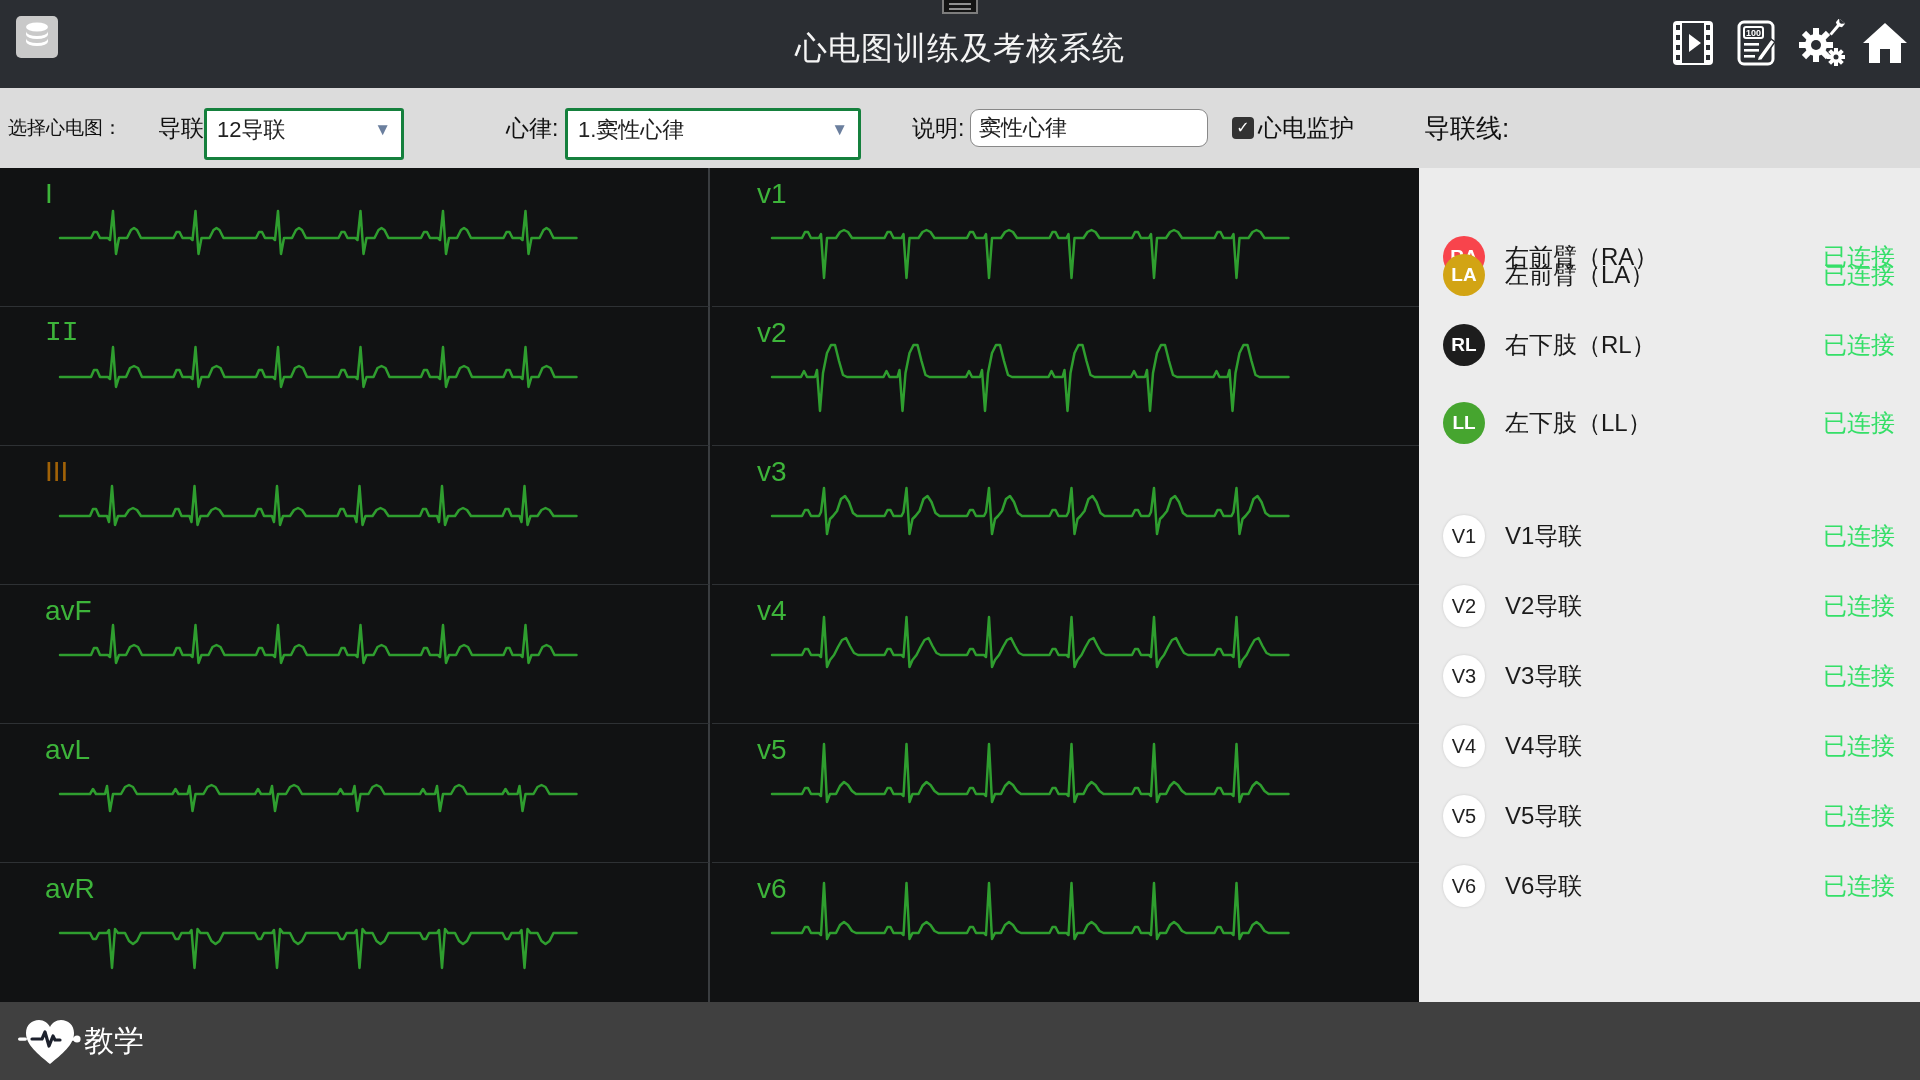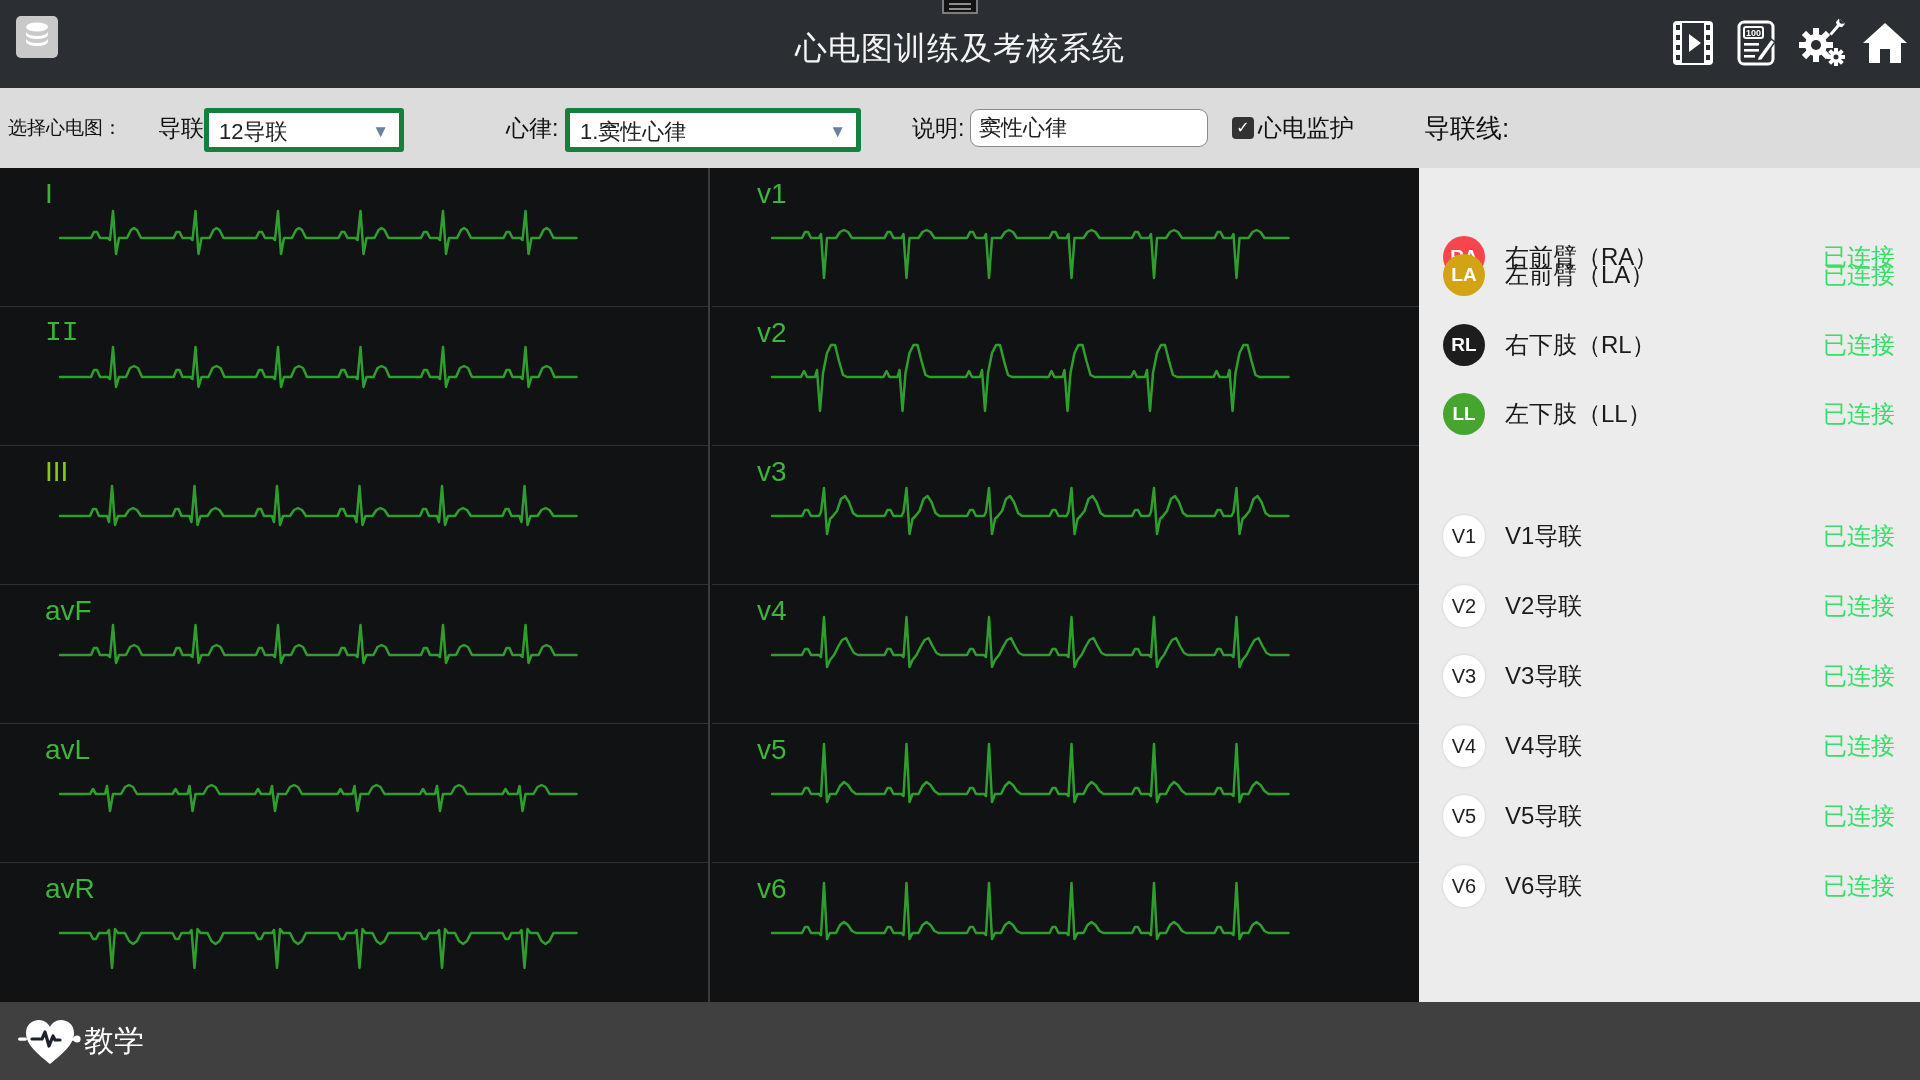--- a/index.html
+++ b/index.html
@@ -14,21 +14,21 @@
     text-align:center; color:#f4f4f4; font-size:32px; letter-spacing:1px; }
   .drag-handle { position:absolute; left:942px; top:0; width:36px; height:14px;
     background:#141414; border:2px solid #7d7d7d; border-top:none; }
   .drag-handle i { display:block; height:2px; background:#8f8f8f; margin:3px 5px 0 5px; }
   .hdr-icons { position:absolute; right:10px; top:20px; display:flex; gap:14px; }
   .hdr-icon { width:50px; height:50px; display:flex; align-items:center; justify-content:center; cursor:pointer; }
 
   
   .toolbar { position:absolute; left:0; top:88px; width:1920px; height:80px; background:#dcdcdc; }
   .tb-label { position:absolute; top:0; height:80px; line-height:80px; color:#111; font-size:23px; }
-  .tb-select { position:absolute; top:20px; height:44px; background:#fff; border:5px solid #15803d;
+  .tb-select { position:absolute; top:20px; height:52px; background:#fff; border:3px solid #15803d;
     border-radius:3px; font-size:22px; color:#222; line-height:38px; padding-left:10px; cursor:pointer; }
   .tb-select .arrow { position:absolute; right:10px; top:0; color:#6b7f9e; font-size:17px; }
   .tb-input { position:absolute; top:21px; height:38px; background:#fff; border:1px solid #888;
     border-radius:9px; font-size:22px; color:#222; padding:0 8px; font-family:inherit; }
   .checkbox { position:absolute; left:1232px; top:29px; width:22px; height:22px; background:#333;
     border-radius:4px; color:#fff; font-size:16px; line-height:22px; text-align:center; cursor:pointer; }
   .cb-label { position:absolute; left:1258px; top:0; height:80px; line-height:80px; font-size:24px; color:#111; }
   .sb-title { position:absolute; left:1424px; top:0; height:80px; line-height:80px; font-size:26px; color:#111; }
 
   
@@ -178,21 +178,21 @@
         <path d="M 60 70 L 82.0 70 L 91.0 70 L 94.0 64 L 97.0 64 L 100.0 70 L 108.0 70 L 110.0 72 L 113.0 43 L 116.0 86 L 119.0 70 L 127.0 70 L 131.0 62 L 134.0 60 L 137.0 62 L 141.0 70 L 164.0 70 L 164.5 70 L 173.5 70 L 176.5 64 L 179.5 64 L 182.5 70 L 190.5 70 L 192.5 72 L 195.5 43 L 198.5 86 L 201.5 70 L 209.5 70 L 213.5 62 L 216.5 60 L 219.5 62 L 223.5 70 L 246.5 70 L 247.0 70 L 256.0 70 L 259.0 64 L 262.0 64 L 265.0 70 L 273.0 70 L 275.0 72 L 278.0 43 L 281.0 86 L 284.0 70 L 292.0 70 L 296.0 62 L 299.0 60 L 302.0 62 L 306.0 70 L 329.0 70 L 329.5 70 L 338.5 70 L 341.5 64 L 344.5 64 L 347.5 70 L 355.5 70 L 357.5 72 L 360.5 43 L 363.5 86 L 366.5 70 L 374.5 70 L 378.5 62 L 381.5 60 L 384.5 62 L 388.5 70 L 411.5 70 L 412.0 70 L 421.0 70 L 424.0 64 L 427.0 64 L 430.0 70 L 438.0 70 L 440.0 72 L 443.0 43 L 446.0 86 L 449.0 70 L 457.0 70 L 461.0 62 L 464.0 60 L 467.0 62 L 471.0 70 L 494.0 70 L 494.5 70 L 503.5 70 L 506.5 64 L 509.5 64 L 512.5 70 L 520.5 70 L 522.5 72 L 525.5 43 L 528.5 86 L 531.5 70 L 539.5 70 L 543.5 62 L 546.5 60 L 549.5 62 L 553.5 70 L 576.5 70" fill="none" stroke="#2f9e2f" stroke-width="2.5" stroke-linejoin="round" stroke-linecap="round"></path>
       </svg>
     </div>
     <div class="ecg-cell col0 row1" style="left: 0px; top: 139px; width: 710px; font-family: Liberation Mono, monospace;">
       <span class="lead-label" style="color: rgb(61, 180, 58);">II</span>
       <svg width="710" height="139">
         <path d="M 60 70 L 82.0 70 L 91.0 70 L 94.0 63 L 97.0 63 L 100.0 70 L 108.0 70 L 110.0 72 L 113.0 40 L 116.0 80 L 119.0 70 L 126.0 70 L 130.0 61 L 134.0 59 L 138.0 61 L 142.0 70 L 164.0 70 L 164.5 70 L 173.5 70 L 176.5 63 L 179.5 63 L 182.5 70 L 190.5 70 L 192.5 72 L 195.5 40 L 198.5 80 L 201.5 70 L 208.5 70 L 212.5 61 L 216.5 59 L 220.5 61 L 224.5 70 L 246.5 70 L 247.0 70 L 256.0 70 L 259.0 63 L 262.0 63 L 265.0 70 L 273.0 70 L 275.0 72 L 278.0 40 L 281.0 80 L 284.0 70 L 291.0 70 L 295.0 61 L 299.0 59 L 303.0 61 L 307.0 70 L 329.0 70 L 329.5 70 L 338.5 70 L 341.5 63 L 344.5 63 L 347.5 70 L 355.5 70 L 357.5 72 L 360.5 40 L 363.5 80 L 366.5 70 L 373.5 70 L 377.5 61 L 381.5 59 L 385.5 61 L 389.5 70 L 411.5 70 L 412.0 70 L 421.0 70 L 424.0 63 L 427.0 63 L 430.0 70 L 438.0 70 L 440.0 72 L 443.0 40 L 446.0 80 L 449.0 70 L 456.0 70 L 460.0 61 L 464.0 59 L 468.0 61 L 472.0 70 L 494.0 70 L 494.5 70 L 503.5 70 L 506.5 63 L 509.5 63 L 512.5 70 L 520.5 70 L 522.5 72 L 525.5 40 L 528.5 80 L 531.5 70 L 538.5 70 L 542.5 61 L 546.5 59 L 550.5 61 L 554.5 70 L 576.5 70" fill="none" stroke="#2f9e2f" stroke-width="2.5" stroke-linejoin="round" stroke-linecap="round"></path>
       </svg>
     </div>
     <div class="ecg-cell col0 row2" style="left: 0px; top: 278px; width: 710px;">
-      <span class="lead-label" style="color: #84cc16;">III</span>
+      <span class="lead-label" style="color: #a16207;">III</span>
       <svg width="710" height="139">
         <path d="M 60 70 L 82.0 70 L 90.0 70 L 93.0 63 L 96.0 63 L 99.0 70 L 107.0 70 L 109.0 76 L 112.0 40 L 115.0 79 L 118.0 70 L 125.0 70 L 129.0 64 L 133.0 62 L 137.0 64 L 141.0 70 L 164.0 70 L 164.5 70 L 172.5 70 L 175.5 63 L 178.5 63 L 181.5 70 L 189.5 70 L 191.5 76 L 194.5 40 L 197.5 79 L 200.5 70 L 207.5 70 L 211.5 64 L 215.5 62 L 219.5 64 L 223.5 70 L 246.5 70 L 247.0 70 L 255.0 70 L 258.0 63 L 261.0 63 L 264.0 70 L 272.0 70 L 274.0 76 L 277.0 40 L 280.0 79 L 283.0 70 L 290.0 70 L 294.0 64 L 298.0 62 L 302.0 64 L 306.0 70 L 329.0 70 L 329.5 70 L 337.5 70 L 340.5 63 L 343.5 63 L 346.5 70 L 354.5 70 L 356.5 76 L 359.5 40 L 362.5 79 L 365.5 70 L 372.5 70 L 376.5 64 L 380.5 62 L 384.5 64 L 388.5 70 L 411.5 70 L 412.0 70 L 420.0 70 L 423.0 63 L 426.0 63 L 429.0 70 L 437.0 70 L 439.0 76 L 442.0 40 L 445.0 79 L 448.0 70 L 455.0 70 L 459.0 64 L 463.0 62 L 467.0 64 L 471.0 70 L 494.0 70 L 494.5 70 L 502.5 70 L 505.5 63 L 508.5 63 L 511.5 70 L 519.5 70 L 521.5 76 L 524.5 40 L 527.5 79 L 530.5 70 L 537.5 70 L 541.5 64 L 545.5 62 L 549.5 64 L 553.5 70 L 576.5 70" fill="none" stroke="#2f9e2f" stroke-width="2.5" stroke-linejoin="round" stroke-linecap="round"></path>
       </svg>
     </div>
     <div class="ecg-cell col0 row3" style="left: 0px; top: 417px; width: 710px;">
       <span class="lead-label" style="color: rgb(61, 180, 58);">avF</span>
       <svg width="710" height="139">
         <path d="M 60 70 L 82.0 70 L 91.0 70 L 94.0 63 L 97.0 63 L 100.0 70 L 108.0 70 L 110.0 72 L 113.0 40 L 116.0 78 L 119.0 70 L 126.0 70 L 130.0 62 L 134.0 60 L 138.0 62 L 142.0 70 L 164.0 70 L 164.5 70 L 173.5 70 L 176.5 63 L 179.5 63 L 182.5 70 L 190.5 70 L 192.5 72 L 195.5 40 L 198.5 78 L 201.5 70 L 208.5 70 L 212.5 62 L 216.5 60 L 220.5 62 L 224.5 70 L 246.5 70 L 247.0 70 L 256.0 70 L 259.0 63 L 262.0 63 L 265.0 70 L 273.0 70 L 275.0 72 L 278.0 40 L 281.0 78 L 284.0 70 L 291.0 70 L 295.0 62 L 299.0 60 L 303.0 62 L 307.0 70 L 329.0 70 L 329.5 70 L 338.5 70 L 341.5 63 L 344.5 63 L 347.5 70 L 355.5 70 L 357.5 72 L 360.5 40 L 363.5 78 L 366.5 70 L 373.5 70 L 377.5 62 L 381.5 60 L 385.5 62 L 389.5 70 L 411.5 70 L 412.0 70 L 421.0 70 L 424.0 63 L 427.0 63 L 430.0 70 L 438.0 70 L 440.0 72 L 443.0 40 L 446.0 78 L 449.0 70 L 456.0 70 L 460.0 62 L 464.0 60 L 468.0 62 L 472.0 70 L 494.0 70 L 494.5 70 L 503.5 70 L 506.5 63 L 509.5 63 L 512.5 70 L 520.5 70 L 522.5 72 L 525.5 40 L 528.5 78 L 531.5 70 L 538.5 70 L 542.5 62 L 546.5 60 L 550.5 62 L 554.5 70 L 576.5 70" fill="none" stroke="#2f9e2f" stroke-width="2.5" stroke-linejoin="round" stroke-linecap="round"></path>
       </svg>
     </div>
@@ -255,21 +255,21 @@
     <div class="lead-item" style="top: 86px;">
       <div class="badge" style="background: rgb(210, 164, 20);">LA</div>
       <div class="li-label">左前臂（LA）</div>
       <div class="li-status" style="color: rgb(53, 223, 104);">已连接</div>
     </div>
     <div class="lead-item" style="top: 156px;">
       <div class="badge" style="background: rgb(29, 29, 29);">RL</div>
       <div class="li-label">右下肢（RL）</div>
       <div class="li-status" style="color: rgb(53, 223, 104);">已连接</div>
     </div>
-    <div class="lead-item" style="top: 225px;">
+    <div class="lead-item" style="top: 234px;">
       <div class="badge" style="background: rgb(70, 165, 47);">LL</div>
       <div class="li-label">左下肢（LL）</div>
       <div class="li-status" style="color: rgb(53, 223, 104);">已连接</div>
     </div>
     <div class="lead-item" style="top: 347px;">
       <div class="badge white" style="background: rgb(255, 255, 255);">V1</div>
       <div class="li-label">V1导联</div>
       <div class="li-status" style="color: rgb(53, 223, 104);">已连接</div>
     </div>
     <div class="lead-item" style="top: 417px;">

